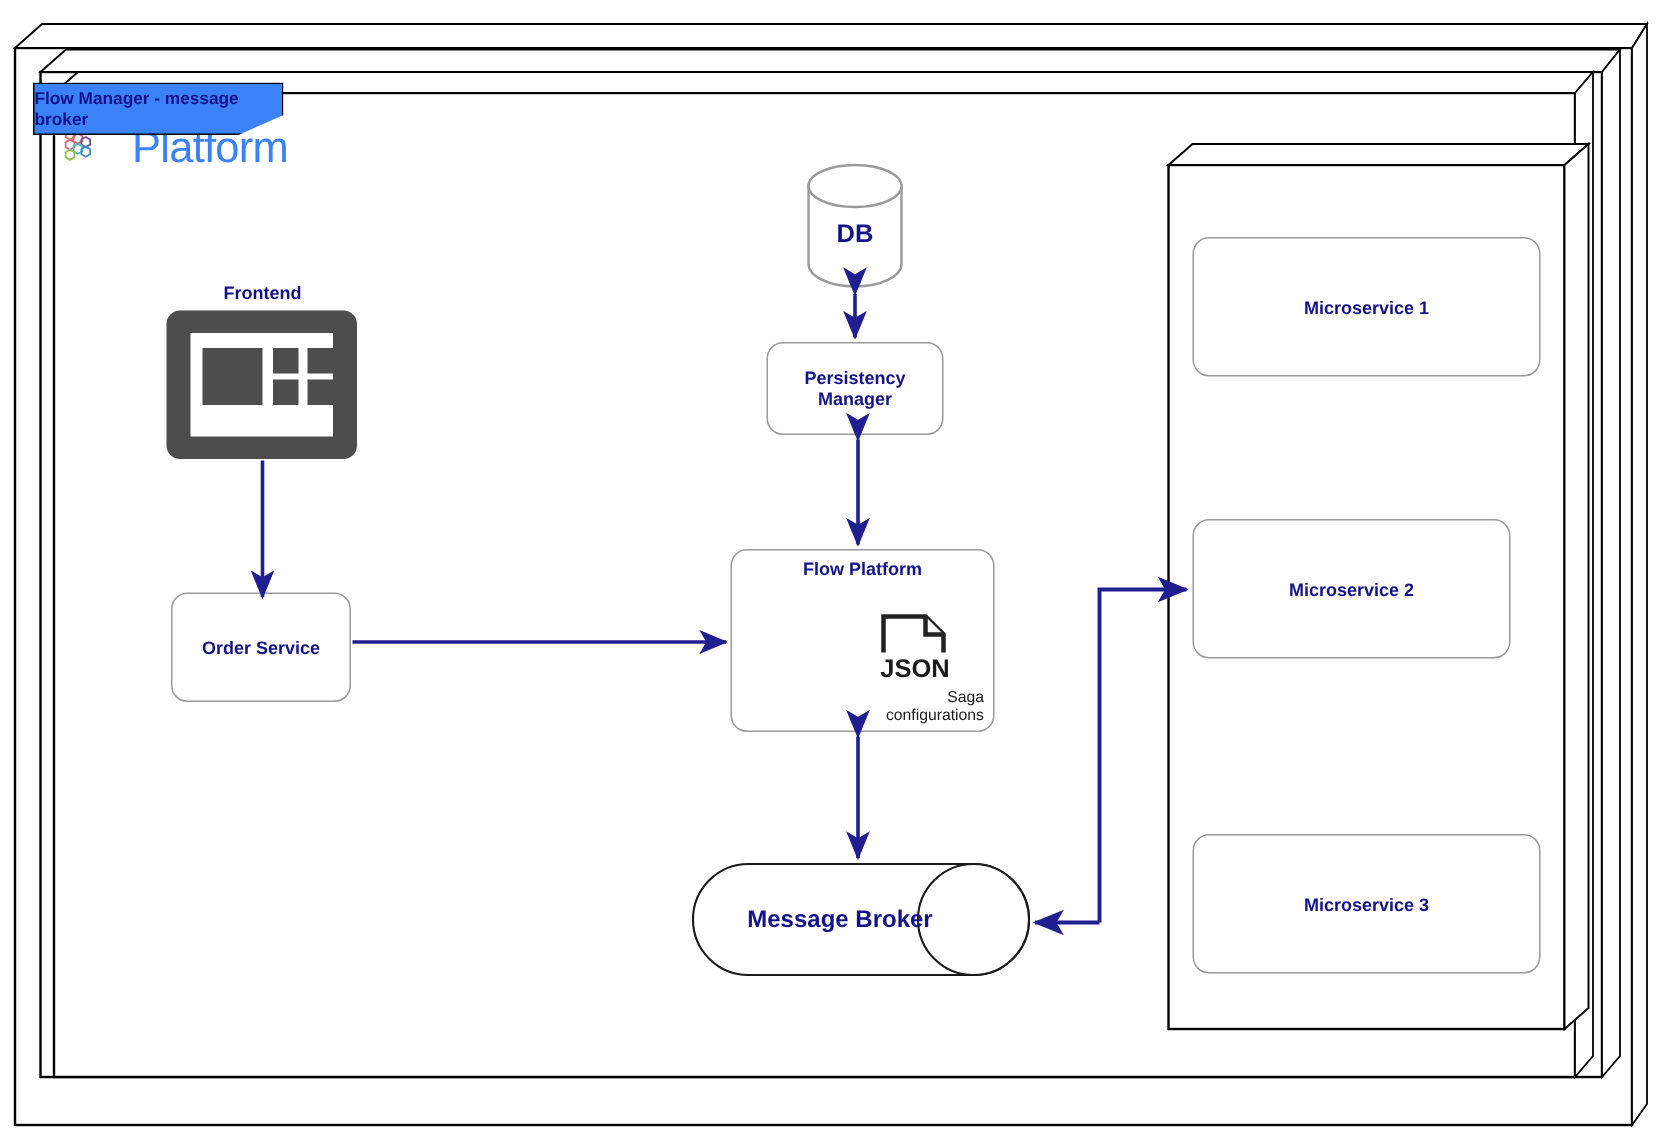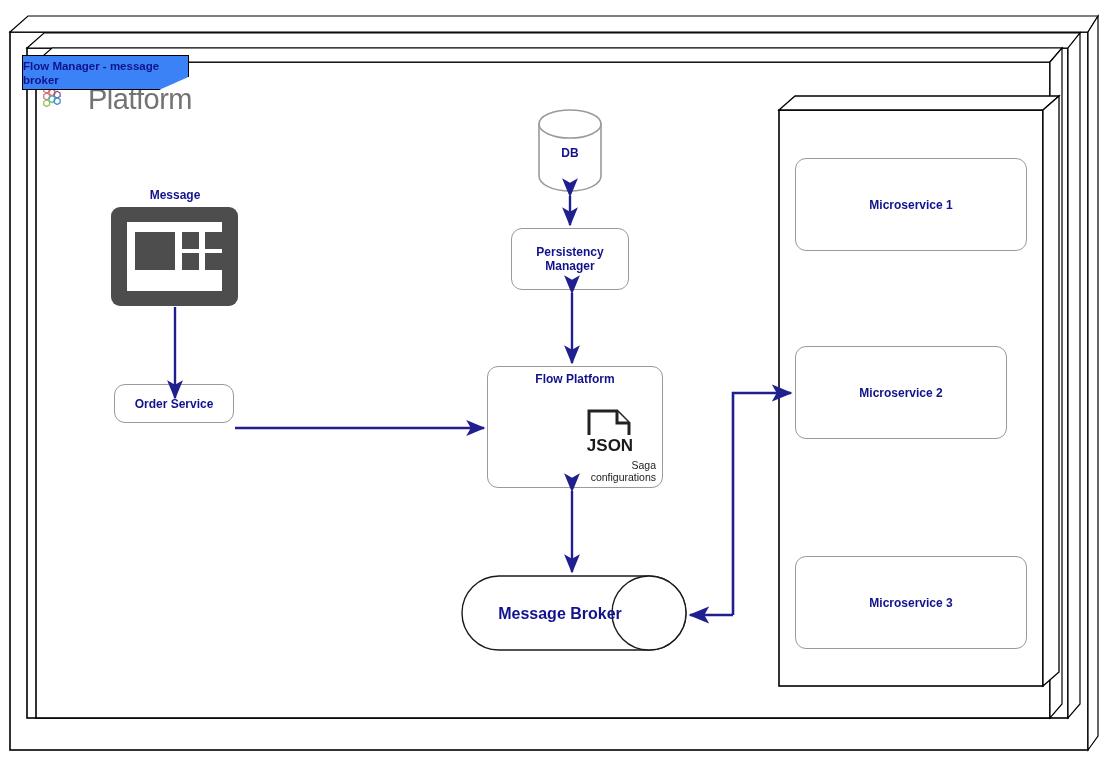--- a/index.html
+++ b/index.html
@@ -45,21 +45,21 @@
     display: flex;
     align-items: flex-end;
   }
   .logo-mark { width: 36px; height: 36px; margin-right: 4px; }
   .logo-text { display: flex; flex-direction: column; line-height: 1; margin-left: 21px; }
   .logo-mia {
     font-size: 10px; color: #8d8d8d; letter-spacing: .2px;
     margin-bottom: -1px; margin-left: 2px;
   }
   .logo-platform {
-    font-size: 29px; color: #737373; letter-spacing: -0.5px;
+    font-size: 29px; color: #3b82f6; letter-spacing: -0.5px;
     font-weight: 400;
   }
 
   
   .node {
     position: absolute;
     box-sizing: border-box;
     display: flex;
     align-items: center;
     justify-content: center;
@@ -103,21 +103,21 @@
   
   .db {
     position: absolute;
     left: 537px; top: 108px;
     width: 66px; height: 84px;
   }
   .db-label {
     position: absolute;
     left: 0; top: 38px; width: 66px;
     text-align: center;
-    color: #12128c; font-weight: bold; font-size: 12px;
+    color: #12128c; font-weight: bold; font-size: 17px;
   }
 
   
   .broker {
     position: absolute;
     left: 460px; top: 574px;
     width: 228px; height: 78px;
   }
   .broker-label {
     position: absolute;
@@ -197,32 +197,32 @@
         <polygon points="26,21 31,23.9 31,29.7 26,32.6 21,29.7 21,23.9" stroke="#3f8ecc"></polygon>
         <polygon points="8,24.5 13,27.4 13,33.2 8,36.1 3,33.2 3,27.4" stroke="#8bc34a"></polygon>
       </g>
     </svg>
     <div class="logo-text">
       <span class="logo-mia">mia</span>
       <span class="logo-platform">Platform</span>
     </div>
   </div>
 
-  <div class="frontend-label">Message</div>
+  <div class="frontend-label">Frontend</div>
   <div class="monitor">
     <div class="monitor-screen">
       <div class="m-tile" style="left:8px;  top:10px; width:40px; height:38px;"></div>
       <div class="m-tile" style="left:55px; top:10px; width:17px; height:17px;"></div>
       <div class="m-tile" style="left:78px; top:10px; width:17px; height:17px;"></div>
       <div class="m-tile" style="left:55px; top:31px; width:17px; height:17px;"></div>
       <div class="m-tile" style="left:78px; top:31px; width:17px; height:17px;"></div>
     </div>
   </div>
 
-  <div class="node rbox" style="left:114px; top:384px; width:120px; height:39px;">
+  <div class="node rbox" style="left:114px; top:395px; width:120px; height:73px;">
     <span>Order Service</span>
   </div>
 
   <div class="db">
     <svg width="66" height="84" viewBox="0 0 66 84">
       <path d="M2,16 L2,68 A31,15 0 0 0 64,68 L64,16 Z" fill="#ffffff" stroke="#9a9a9a" stroke-width="1.6"></path>
       <ellipse cx="33" cy="16" rx="31" ry="14" fill="#ffffff" stroke="#9a9a9a" stroke-width="1.6"></ellipse>
     </svg>
     <div class="db-label">DB</div>
   </div>

